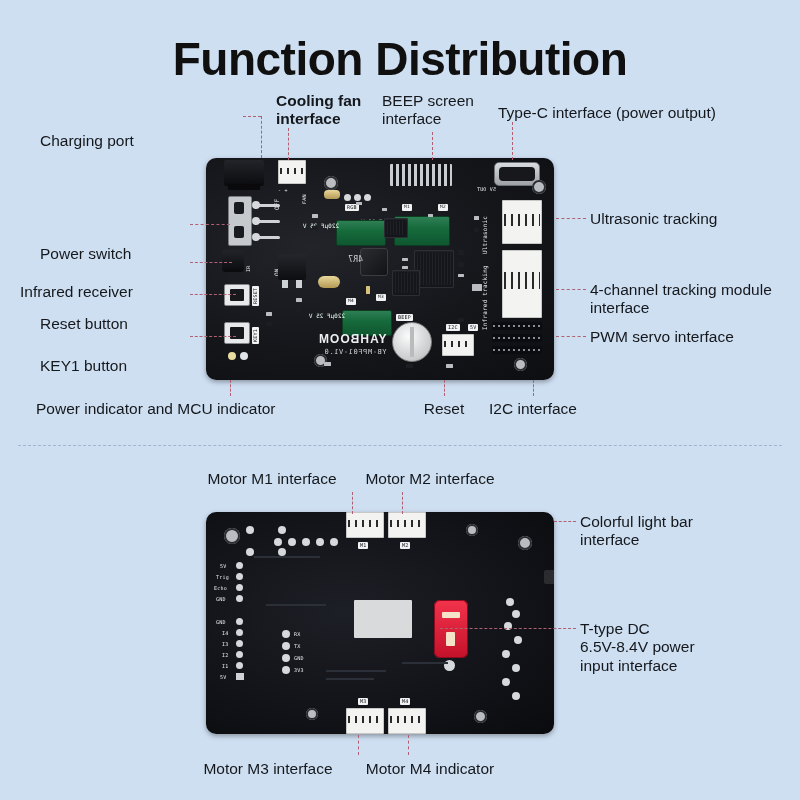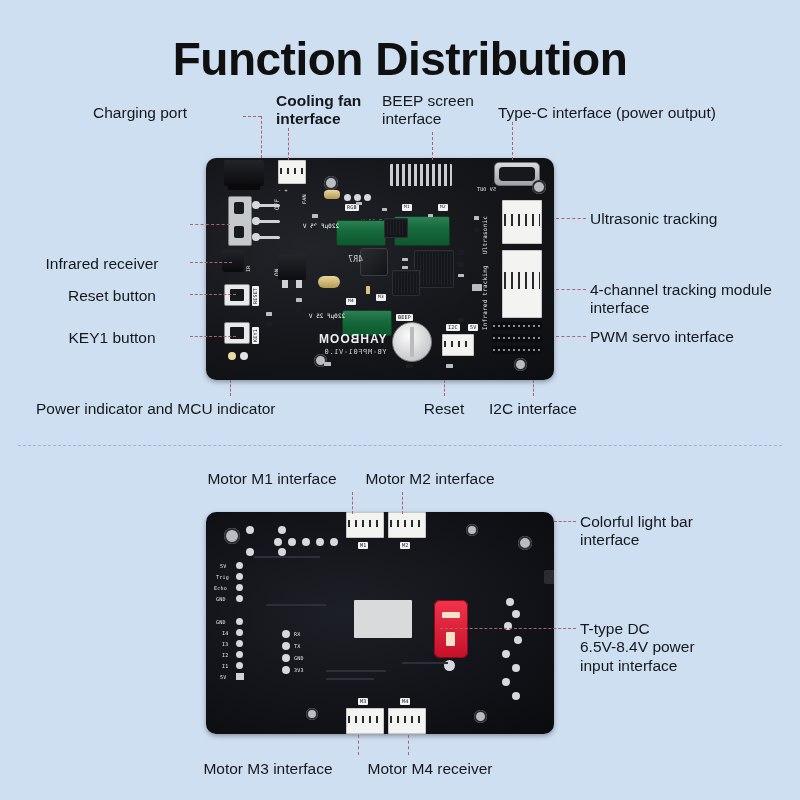--- a/index.html
+++ b/index.html
@@ -21,21 +21,21 @@
   }
 
   
   .lbl{
     position:absolute;
     font-size:15.5px;
     color:#14181c;
     line-height:1.18;
     white-space:pre-line;
   }
-  .lbl.r{text-align:center;}
+  .lbl.r{text-align:left;margin-top:28px;}
   .lbl.c{text-align:center;}
 
   
   .lead{
     position:absolute;
     border-top:1px dashed #b06070;
     height:0;
   }
   .lead.v{
     border-top:none;
@@ -373,20 +373,21 @@
 interface</div>
   <div class="lead v" style="left:288px;top:128px;height:32px;"></div>
 
   <div class="lbl" style="left:382px;top:92px;width:100px;">BEEP screen
    interface</div>
   <div class="lead v" style="left:432px;top:132px;height:28px;"></div>
 
   <div class="lbl" style="left:498px;top:104px;width:290px;">Type-C interface (power output)</div>
   <div class="lead v" style="left:512px;top:122px;height:38px;"></div>
 
+  <div class="lbl r" style="left:40px;top:217px;width:144px;">Power switch</div>
   <div class="lead" style="left:190px;top:224px;width:40px;"></div>
 
   <div class="lbl r" style="left:20px;top:255px;width:164px;">Infrared receiver</div>
   <div class="lead" style="left:190px;top:262px;width:42px;"></div>
 
   <div class="lbl r" style="left:40px;top:287px;width:144px;">Reset button</div>
   <div class="lead" style="left:190px;top:294px;width:46px;"></div>
 
   <div class="lbl r" style="left:40px;top:329px;width:144px;">KEY1 button</div>
   <div class="lead" style="left:190px;top:336px;width:46px;"></div>
@@ -497,21 +498,21 @@
 
   <div class="lbl c" style="left:172px;top:470px;width:200px;">Motor M1 interface</div>
   <div class="lead v" style="left:352px;top:492px;height:22px;"></div>
 
   <div class="lbl c" style="left:330px;top:470px;width:200px;">Motor M2 interface</div>
   <div class="lead v" style="left:402px;top:492px;height:22px;"></div>
 
   <div class="lbl c" style="left:168px;top:760px;width:200px;">Motor M3 interface</div>
   <div class="lead v" style="left:358px;top:735px;height:20px;"></div>
 
-  <div class="lbl c" style="left:330px;top:760px;width:200px;">Motor M4 receiver</div>
+  <div class="lbl c" style="left:330px;top:760px;width:200px;">Motor M4 indicator</div>
   <div class="lead v" style="left:408px;top:735px;height:20px;"></div>
 
   <div class="lbl" style="left:580px;top:513px;width:200px;">Colorful light bar
 interface</div>
   <div class="lead" style="left:554px;top:521px;width:22px;"></div>
 
   <div class="lbl" style="left:580px;top:620px;width:200px;">T-type DC
 6.5V-8.4V power
 input interface</div>
   <div class="lead" style="left:440px;top:628px;width:136px;"></div>

